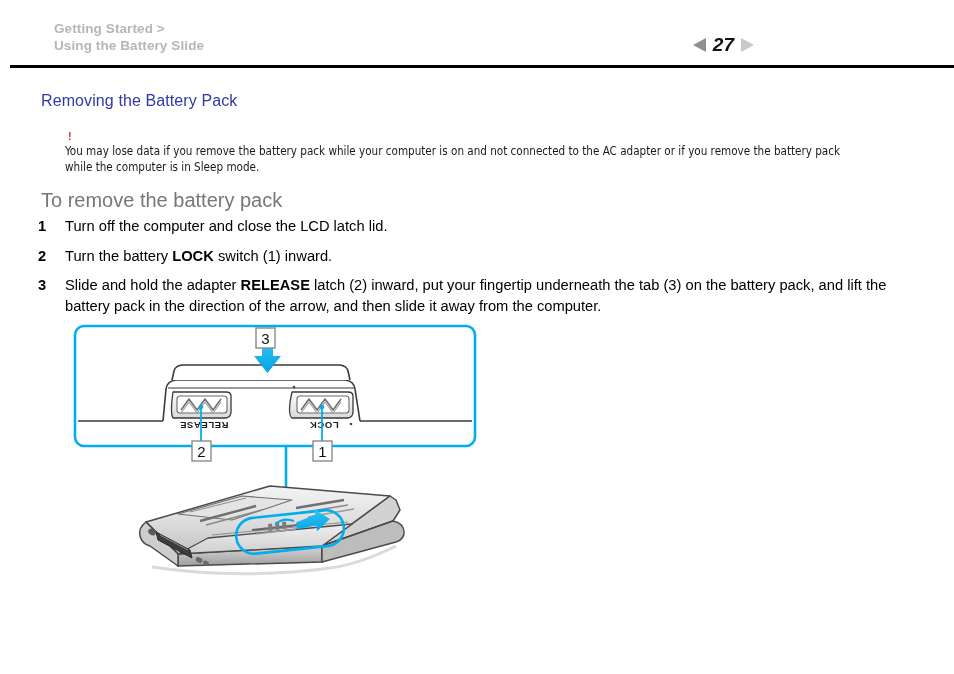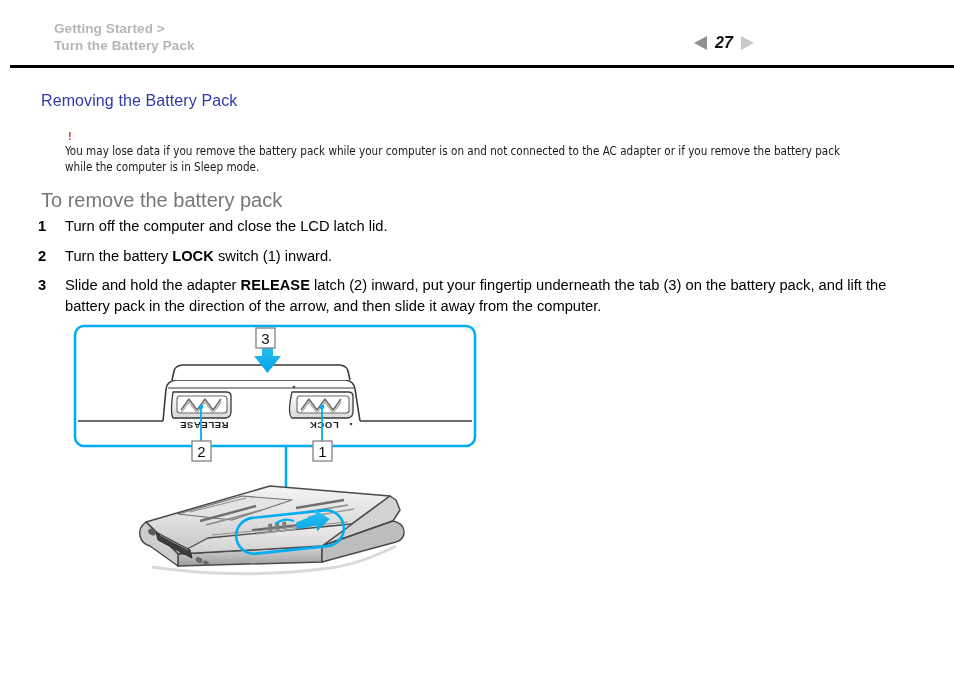--- a/index.html
+++ b/index.html
@@ -46,21 +46,21 @@
     border-top: 7px solid transparent;
     border-bottom: 7px solid transparent;
   }
   .tri-left {
     border-right: 13px solid #8f8f8f;
   }
   .tri-right {
     border-left: 13px solid #c9c9c9;
   }
   #page-num {
-    font-size: 16px;
+    font-size: 19px;
     font-weight: bold;
     font-style: italic;
     color: #111;
     min-width: 20px;
     text-align: center;
   }
   #header-rule {
     position: absolute;
     left: 0; top: 61px;
     width: 954px;
@@ -137,21 +137,21 @@
   }
   #illustration svg { display: block; }
 </style>
 </head>
 <body>
 
 <div id="header">
 
   <div id="breadcrumb">
     <span class="bc-line">Getting Started &gt;</span>
-    <span class="bc-line">Turn the Battery Pack</span>
+    <span class="bc-line">Using the Battery Slide</span>
   </div>
 
   <div id="pager">
     <div class="tri tri-left"></div>
     <div id="page-num">27</div>
     <div class="tri tri-right"></div>
   </div>
 
   <div id="header-rule"></div>
 </div>

